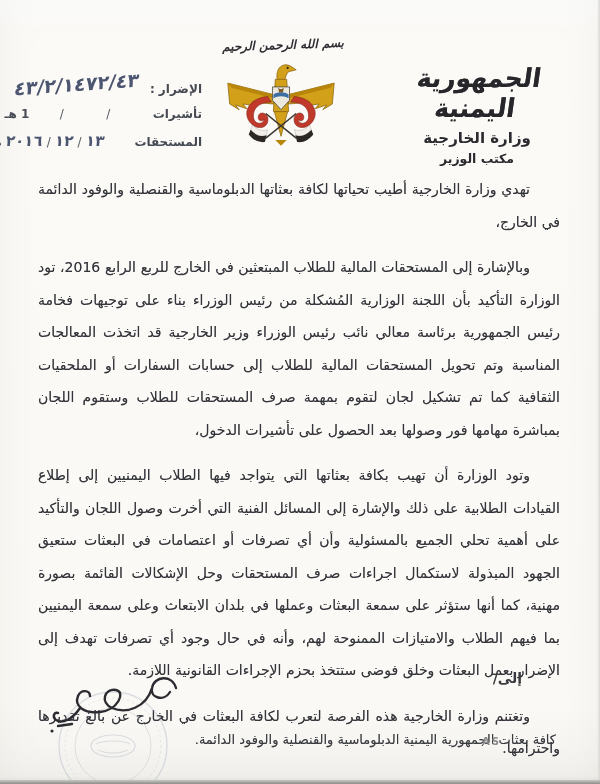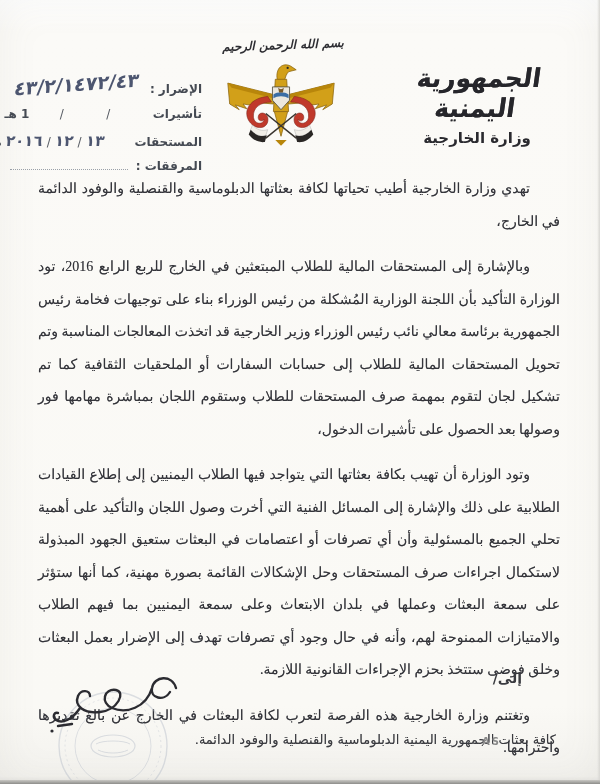--- a/index.html
+++ b/index.html
@@ -53,21 +53,21 @@
   .gap-md{display:inline-block;width:22px;}
   .hijri{font-weight:bold;color:#454a53;}
   .hand-date{font-size:15px;transform:skewX(-8deg);display:inline-block;}
   
   .body-text{
     position:absolute;top:173px;right:40px;left:38px;
     direction:rtl;text-align:justify;
     font-size:14px;line-height:32.5px;color:#33343a;
     text-shadow:0 0 .4px rgba(40,40,45,.45);
   }
-  .body-text p{margin:0 0 13px 0;text-indent:30px;font-family:Liberation Serif, serif;}
+  .body-text p{margin:0 0 13px 0;text-indent:30px;}
   
   .to-label{position:absolute;top:670px;right:78px;font-size:14px;font-weight:600;color:#3a3b40;}
   .addressee{
     position:absolute;top:732px;right:44px;font-size:13px;color:#3a3b40;
     direction:rtl;text-shadow:0 0 .4px rgba(40,40,45,.4);
   }
   .signature{position:absolute;top:668px;left:38px;width:150px;height:78px;}
   .stamp{position:absolute;top:688px;left:28px;width:170px;height:96px;opacity:.4;}
   .corner-mark{
     position:absolute;top:736px;left:482px;font-size:10px;color:#8a8a8a;
@@ -115,20 +115,21 @@
     <path d="M57,33 C59,35 61,35 63,33 L62,38 L58,38 Z" fill="#7a5a2a"></path>
 
     <path d="M53,58 L67,58 L60,84 Z" fill="#d2a019" stroke="#8a6510" stroke-width="0.8"></path>
     <path d="M44,86 L76,60 M76,86 L44,60" stroke="#3a352f" stroke-width="1.6" fill="none"></path>
     <path d="M54,88 L66,88 L60,94 Z" fill="#b8860b"></path>
   </svg>
 
   <div class="letterhead-right">
     <div class="country">الجمهورية اليمنية</div>
     <div class="ministry">وزارة الخارجية</div>
+    <div class="office">مكتب الوزير</div>
   </div>
 
   <div class="fields">
     <div class="field-row">
       <span class="field-label">الإضرار :</span>
       <span class="hand ref-number">٤٣/٢/١٤٧٢/٤٣</span>
     </div>
     <div class="field-row">
       <span class="field-label">تأشيرات</span>
       <span class="gap-lg"></span>
@@ -140,24 +141,20 @@
     </div>
     <div class="field-row">
       <span class="field-label">المستحقات</span>
       <span class="gap-md"></span>
       <span class="hand hand-date">١٣</span>
       <span class="date-slashes">/</span>
       <span class="hand hand-date">١٢</span>
       <span class="date-slashes">/</span>
       <span class="hand hand-date">٢٠١٦</span>
       <span class="hijri">م</span>
-    </div>
-    <div class="field-row">
-      <span class="field-label">المرفقات :</span>
-      <span class="dotted-line"></span>
     </div>
   </div>
 
   <div class="body-text">
     <p>تهدي وزارة الخارجية أطيب تحياتها لكافة بعثاتها الدبلوماسية والقنصلية والوفود الدائمة في الخارج،</p>
     <p>وبالإشارة إلى المستحقات المالية للطلاب المبتعثين في الخارج للربع الرابع 2016، تود الوزارة التأكيد بأن اللجنة الوزارية المُشكلة من رئيس الوزراء بناء على توجيهات فخامة رئيس الجمهورية برئاسة معالي نائب رئيس الوزراء وزير الخارجية قد اتخذت المعالجات المناسبة وتم تحويل المستحقات المالية للطلاب إلى حسابات السفارات أو الملحقيات الثقافية كما تم تشكيل لجان لتقوم بمهمة صرف المستحقات للطلاب وستقوم اللجان بمباشرة مهامها فور وصولها بعد الحصول على تأشيرات الدخول،</p>
     <p>وتود الوزارة أن تهيب بكافة بعثاتها التي يتواجد فيها الطلاب اليمنيين إلى إطلاع القيادات الطلابية على ذلك والإشارة إلى المسائل الفنية التي أخرت وصول اللجان والتأكيد على أهمية تحلي الجميع بالمسئولية وأن أي تصرفات أو اعتصامات في البعثات ستعيق الجهود المبذولة لاستكمال اجراءات صرف المستحقات وحل الإشكالات القائمة بصورة مهنية، كما أنها ستؤثر على سمعة البعثات وعملها في بلدان الابتعاث وعلى سمعة اليمنيين بما فيهم الطلاب والامتيازات الممنوحة لهم، وأنه في حال وجود أي تصرفات تهدف إلى الإضرار بعمل البعثات وخلق فوضى ستتخذ بحزم الإجراءات القانونية اللازمة.</p>
     <p>وتغتنم وزارة الخارجية هذه الفرصة لتعرب لكافة البعثات في الخارج عن بالغ تقديرها واحترامها.</p>
   </div>
 

